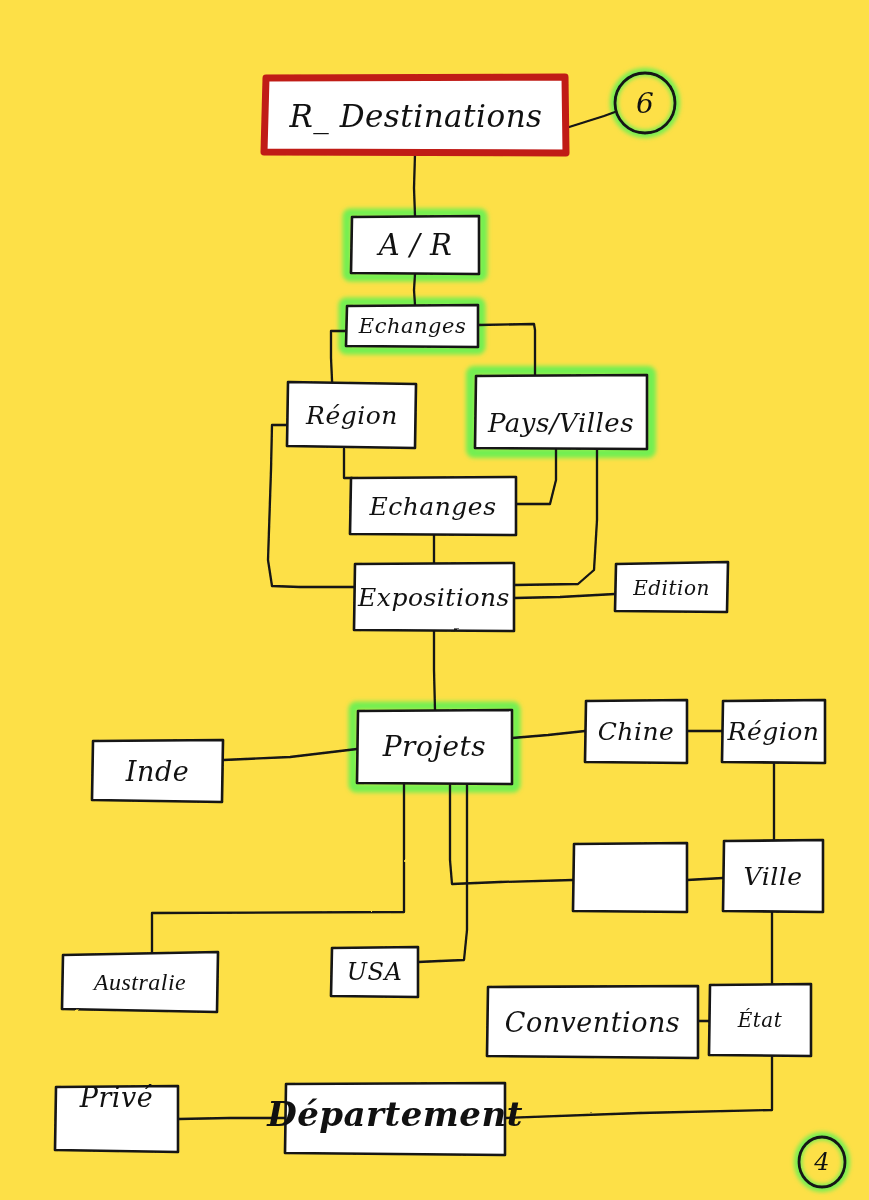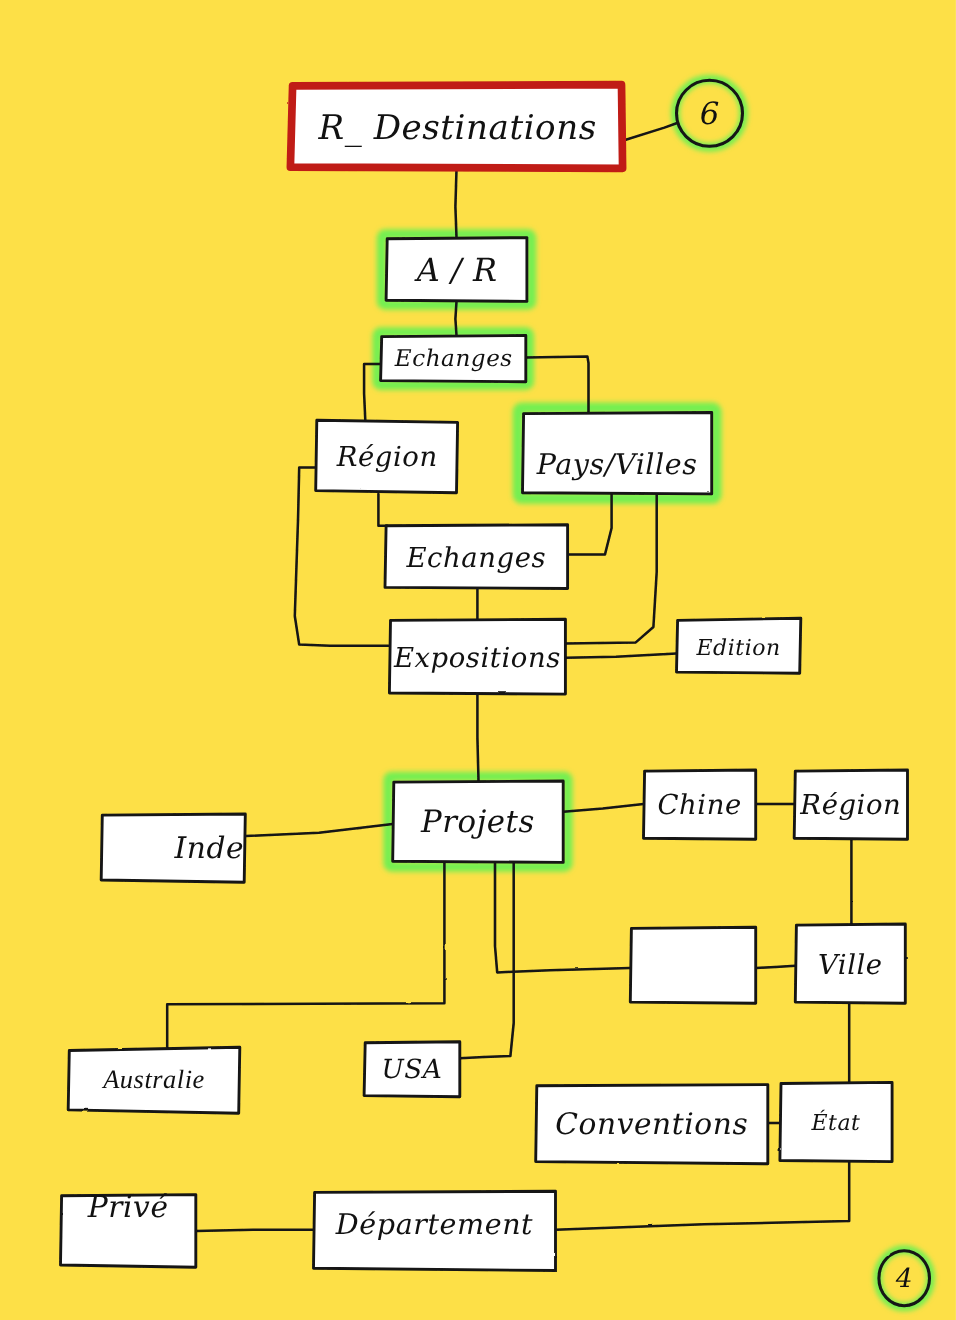--- a/index.html
+++ b/index.html
@@ -201,21 +201,21 @@
   </div>
 
   <div class="node" style="left:616px; top:564px; width:111px; height:47px; font-size:20px;">
     <span class="label">Edition</span>
   </div>
 
   <div class="node" style="left:358px; top:711px; width:153px; height:72px; font-size:28px;">
     <span class="label">Projets</span>
   </div>
 
-  <div class="node" style="left:93px; top:741px; width:129px; height:60px; font-size:27px;justify-content:flex-end;">
+  <div class="node" style="left:93px; top:741px; width:129px; height:60px; font-size:27px;">
     <span class="label">Inde</span>
   </div>
 
   <div class="node" style="left:586px; top:701px; width:100px; height:61px; font-size:25px;">
     <span class="label">Chine</span>
   </div>
 
   <div class="node" style="left:723px; top:701px; width:101px; height:61px; font-size:25px;">
     <span class="label">Région</span>
   </div>
@@ -238,21 +238,21 @@
   </div>
 
   <div class="node" style="left:710px; top:985px; width:100px; height:70px; font-size:20px;">
     <span class="label">État</span>
   </div>
 
   <div class="node" style="left:56px; top:1065px; width:121px; height:64px; font-size:27px;">
     <span class="label">Privé</span>
   </div>
 
-  <div class="node" style="left:286px; top:1084px; width:218px; height:59px; font-size:26px;">
+  <div class="node" style="left:286px; top:1084px; width:218px; height:59px; font-size:34px;font-weight:bold;">
     <span class="label">Département</span>
   </div>
 
   <div class="circ" style="left:799px; top:1138px; width:46px; height:48px; font-size:24px;">
     <span class="label">4</span>
   </div>
 
 </div>
 
 </body></html>

